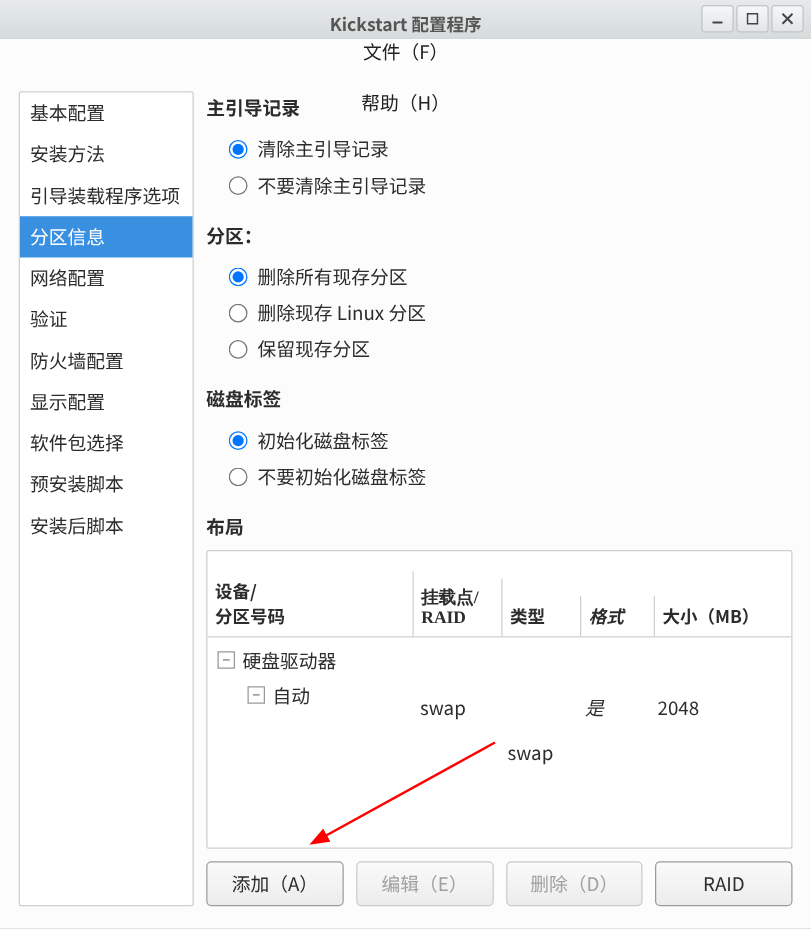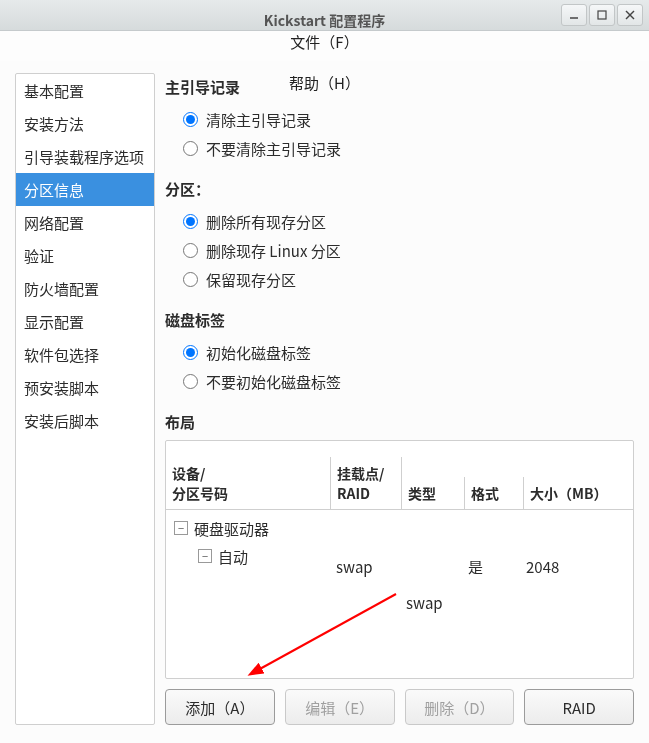--- a/index.html
+++ b/index.html
@@ -54,21 +54,21 @@
     border:1px solid #cfcfcf;border-radius:2px;
     flex:1;display:flex;flex-direction:column;
     min-height:0;background:#fff;
   }
   .cols{display:flex;border-bottom:1px solid #cfcfcf;font-weight:bold;font-size:14px;align-items:flex-end;}
   .colh{border-right:1px solid #cfcfcf;padding:6px 6px;}
   .colh:last-child{border-right:none;}
   .c-dev{width:152px;}
   .c-mnt{width:58px;}
   .c-type{width:50px;margin-top:36px;}
-  .c-fmt{width:46px;}
+  .c-fmt{width:46px;font-style:italic;}
   .c-size{flex:1;}
   .tree{flex:1;padding:4px 0;position:relative;overflow:hidden;}
   .tree-row{display:flex;align-items:center;height:28px;}
   .expander{width:12px;height:12px;border:1px solid #999;display:inline-flex;
     align-items:center;justify-content:center;font-size:11px;line-height:1;
     margin-right:6px;color:#555;background:#fff;}
   .ind1{padding-left:8px;}
   .ind2{padding-left:32px;}
   .data-row{display:flex;width:100%;}
   .data-row .c{padding:0 6px;}
@@ -169,21 +169,21 @@
         <span>不要初始化磁盘标签</span>
       </label>
 
       <div class="spacer"></div>
 
       <div class="section-title">布局</div>
       <div class="layout-panel">
         <div class="cols">
           <div class="colh c-dev" style="white-space:pre-line;">设备/
 分区号码</div>
-          <div class="colh c-mnt" style="white-space:pre-line;">挂载点/
+          <div class="colh c-mnt" style="white-space:pre-line;font-family:Liberation Serif, serif;">挂载点/
 RAID</div>
           <div class="colh c-type">类型</div>
           <div class="colh c-fmt">格式</div>
           <div class="colh c-size">大小（MB）</div>
         </div>
         <div class="tree">
           <div class="tree-row ind1">
             <span class="expander">−</span>
             <span>硬盘驱动器</span>
           </div>

